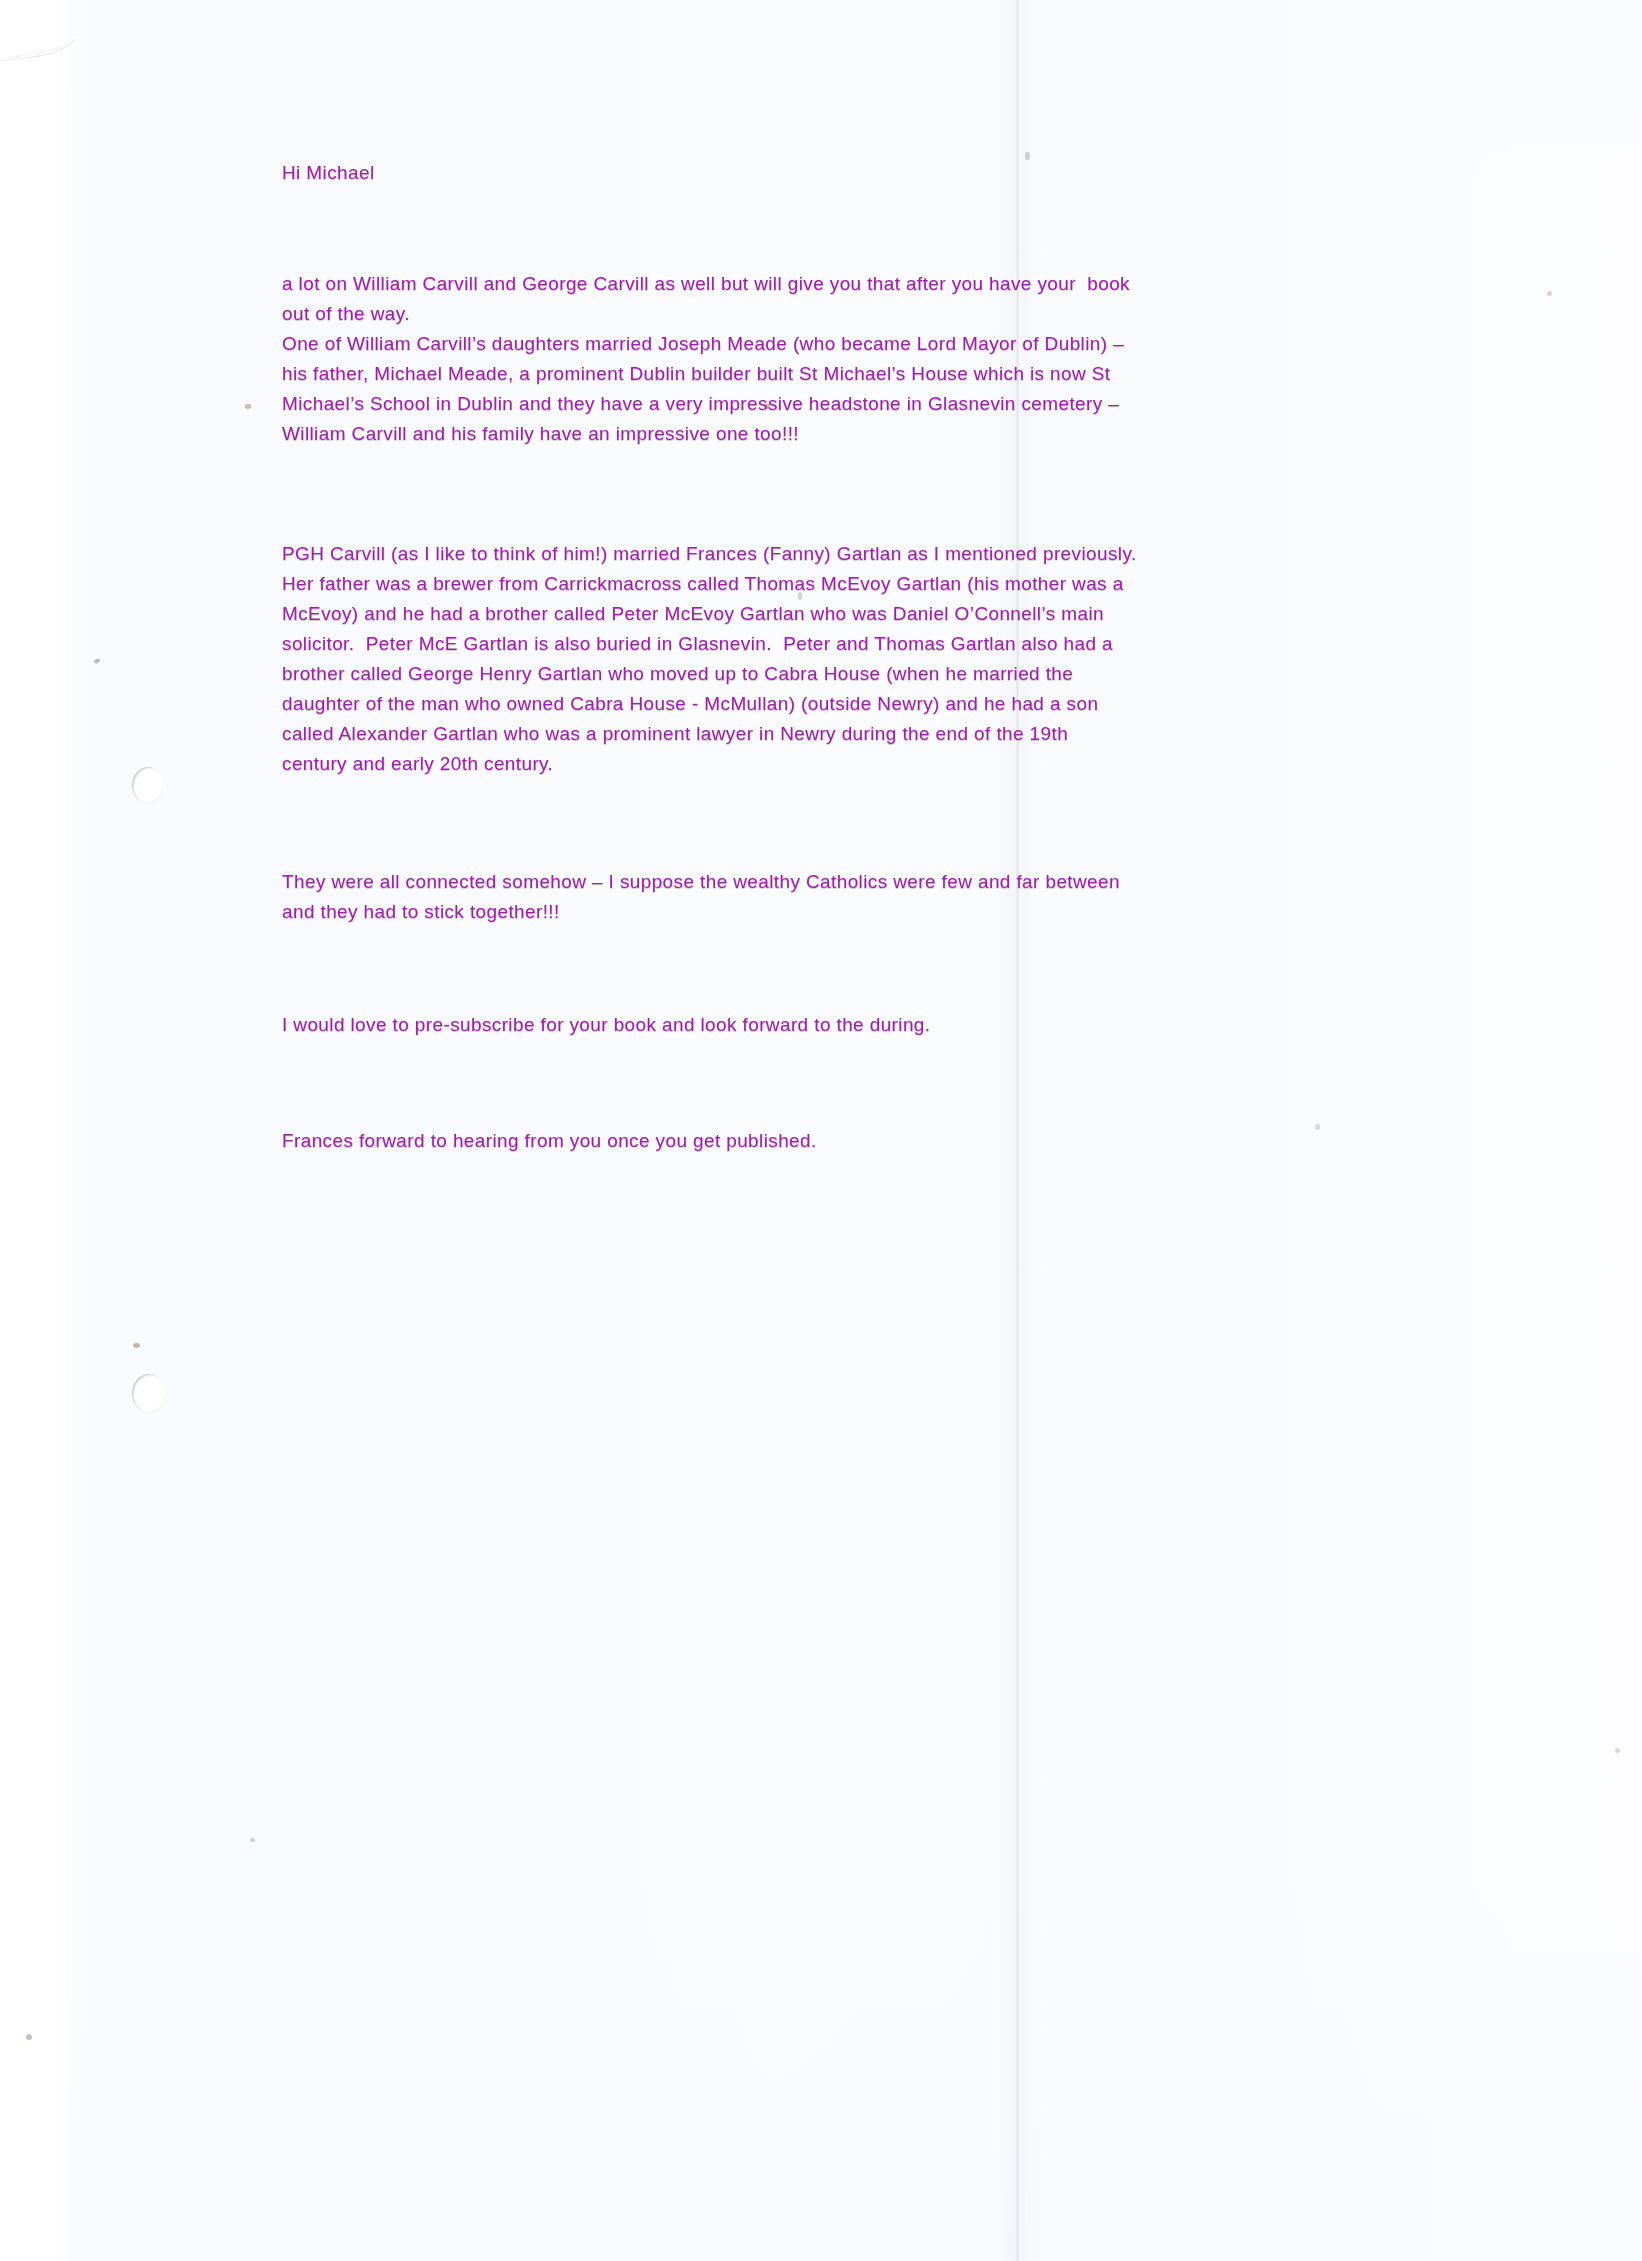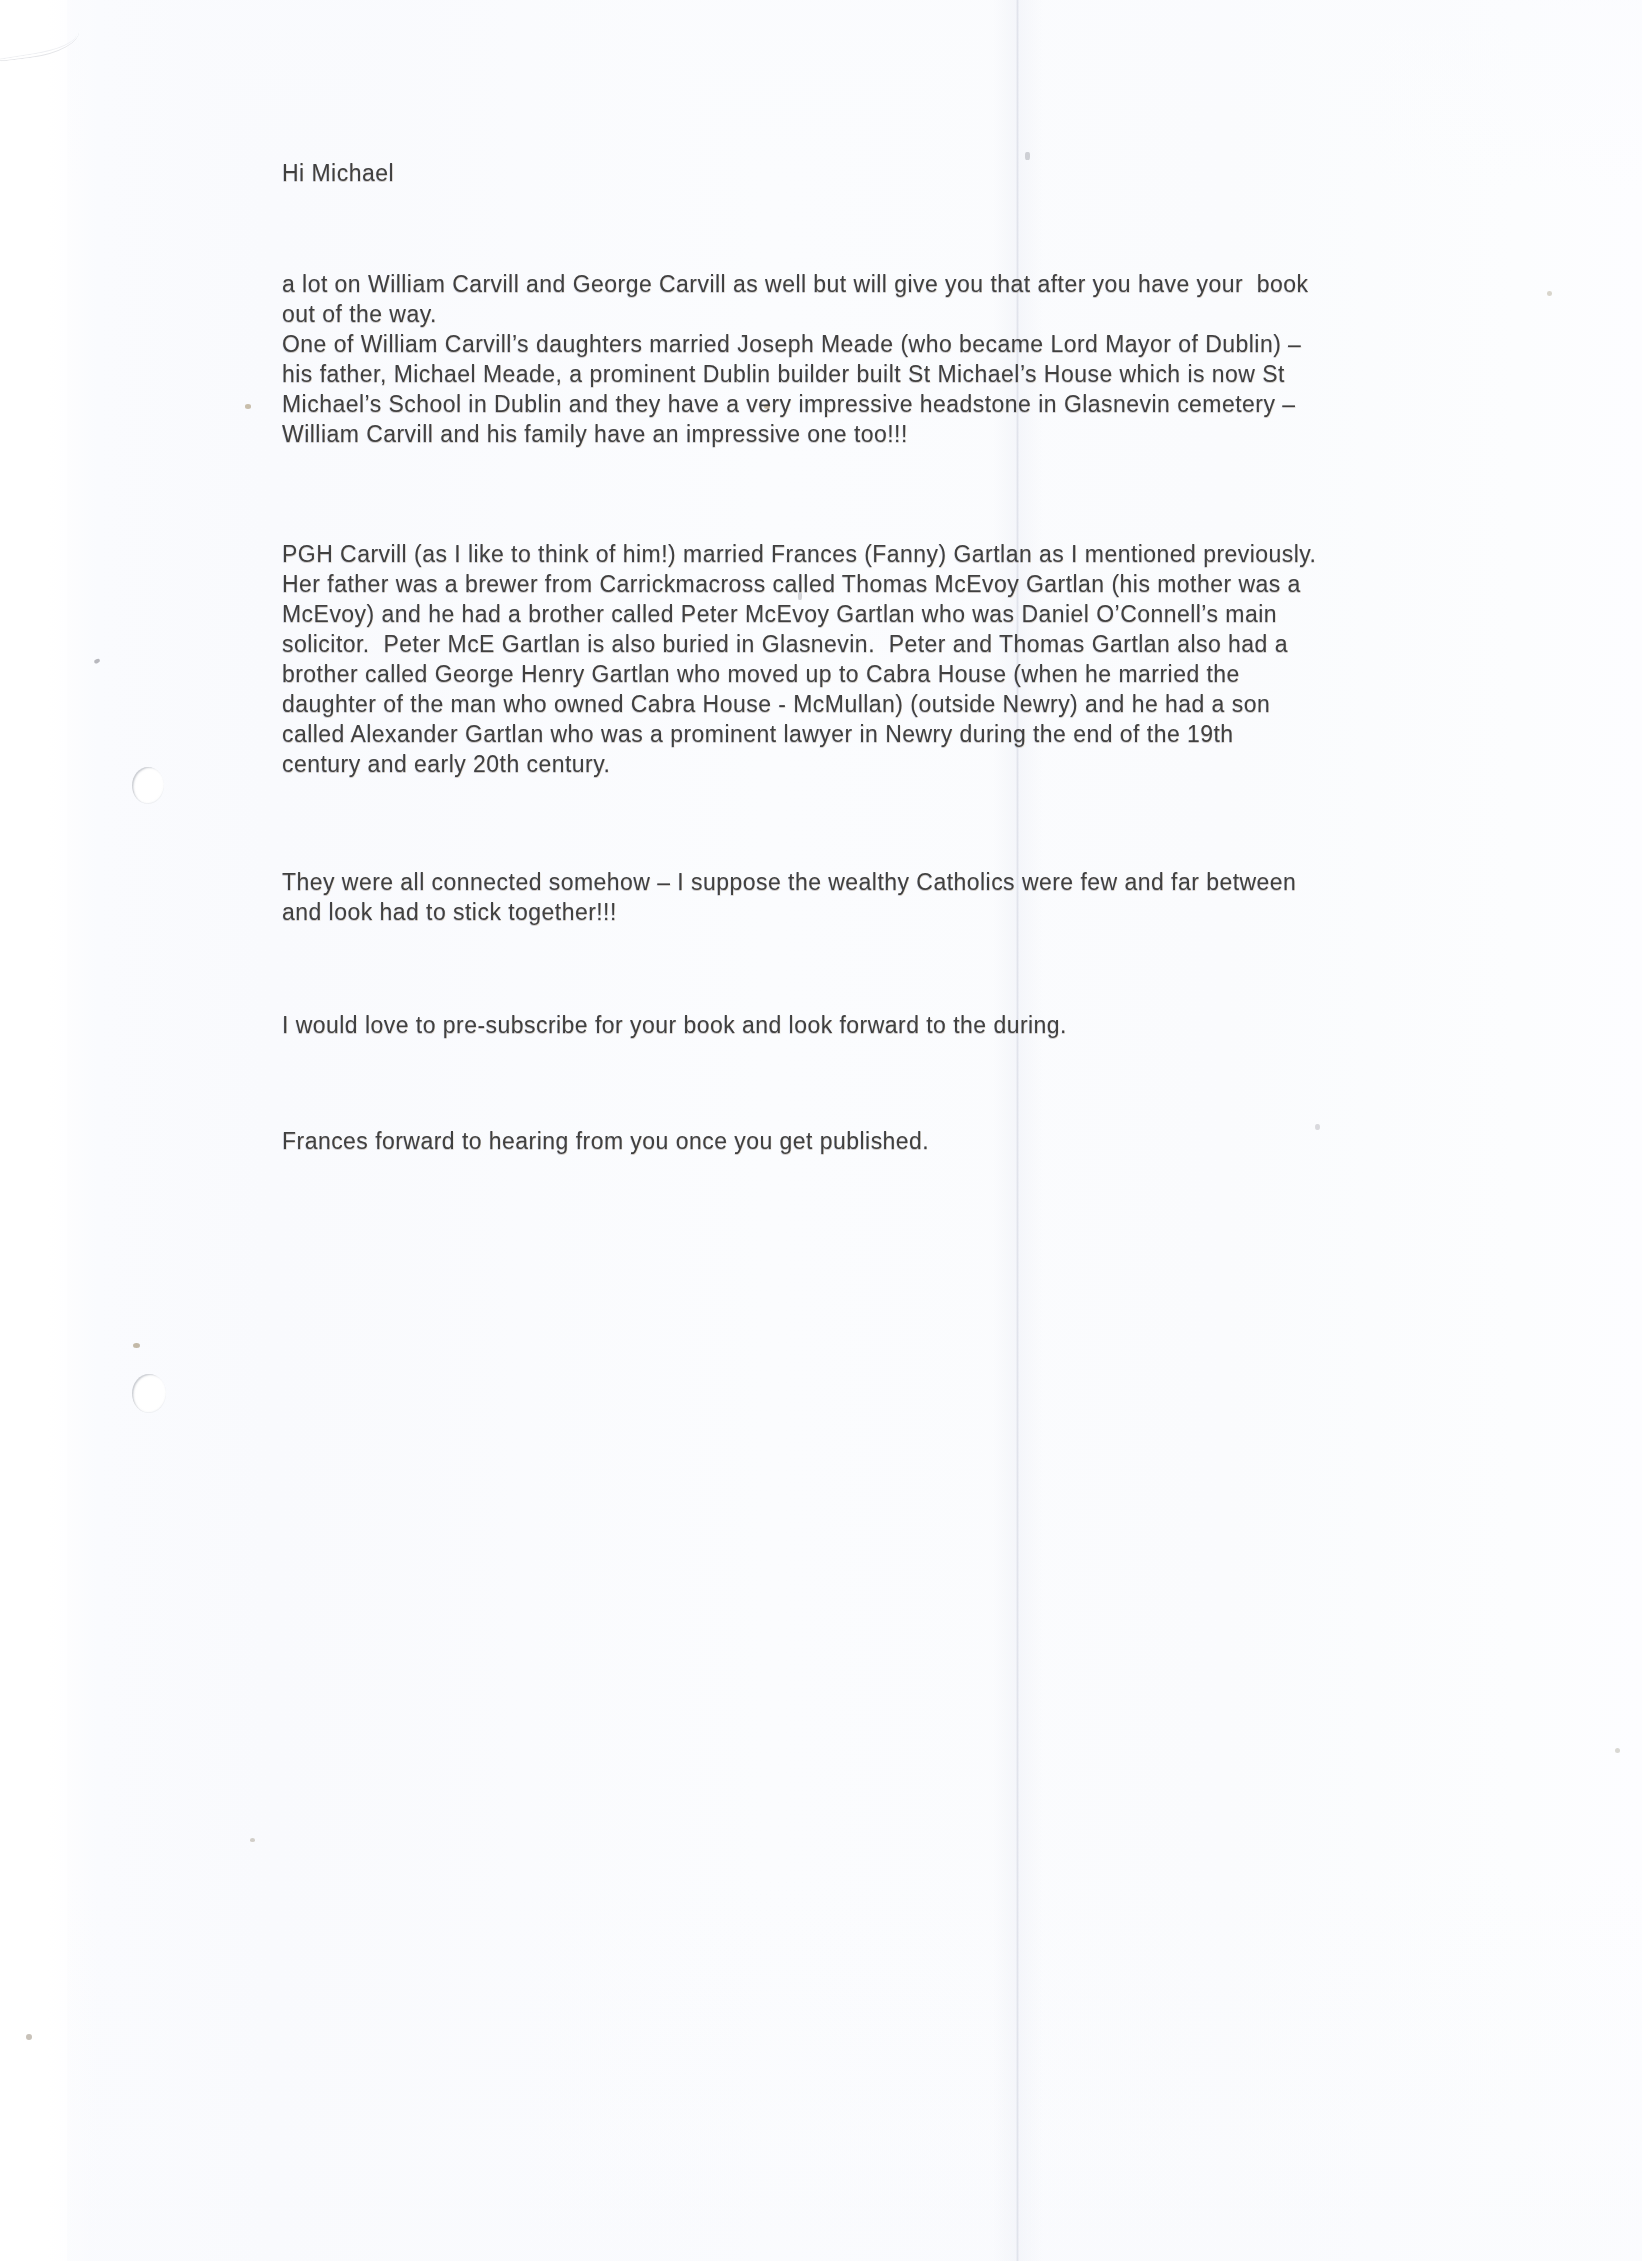--- a/index.html
+++ b/index.html
@@ -147,22 +147,22 @@
   
   .letter-body {
     position: absolute;
     left: 282px;
     top: 158px;
     width: 1141px;
   }
 
   .line,
   .salutation {
-    color: #404040;
-    font-size: 23px;
+    color: #a21caf;
+    font-size: 19px;
     line-height: 30px;
     letter-spacing: 0.02em;
     white-space: pre;
     text-shadow:
       0.5px 0.5px 0px rgba(168,126,58,0.22),
       -0.5px 0.6px 0px rgba(92,116,196,0.20);
   }
 
   .salutation { margin-bottom: 0; }
 
@@ -228,21 +228,21 @@
       <div class="line">brother called George Henry Gartlan who moved up to Cabra House (when he married the</div>
       <div class="line">daughter of the man who owned Cabra House - McMullan) (outside Newry) and he had a son</div>
       <div class="line">called Alexander Gartlan who was a prominent lawyer in Newry during the end of the 19th</div>
       <div class="line">century and early 20th century.</div>
     </div>
 
     <div class="gap-block2"></div>
 
     <div class="para">
       <div class="line">They were all connected somehow – I suppose the wealthy Catholics were few and far between</div>
-      <div class="line">and look had to stick together!!!</div>
+      <div class="line">and they had to stick together!!!</div>
     </div>
 
     <div class="gap-block3"></div>
 
     <div class="para">
       <div class="line">I would love to pre-subscribe for your book and look forward to the during.</div>
     </div>
 
     <div class="gap-block4"></div>
 

